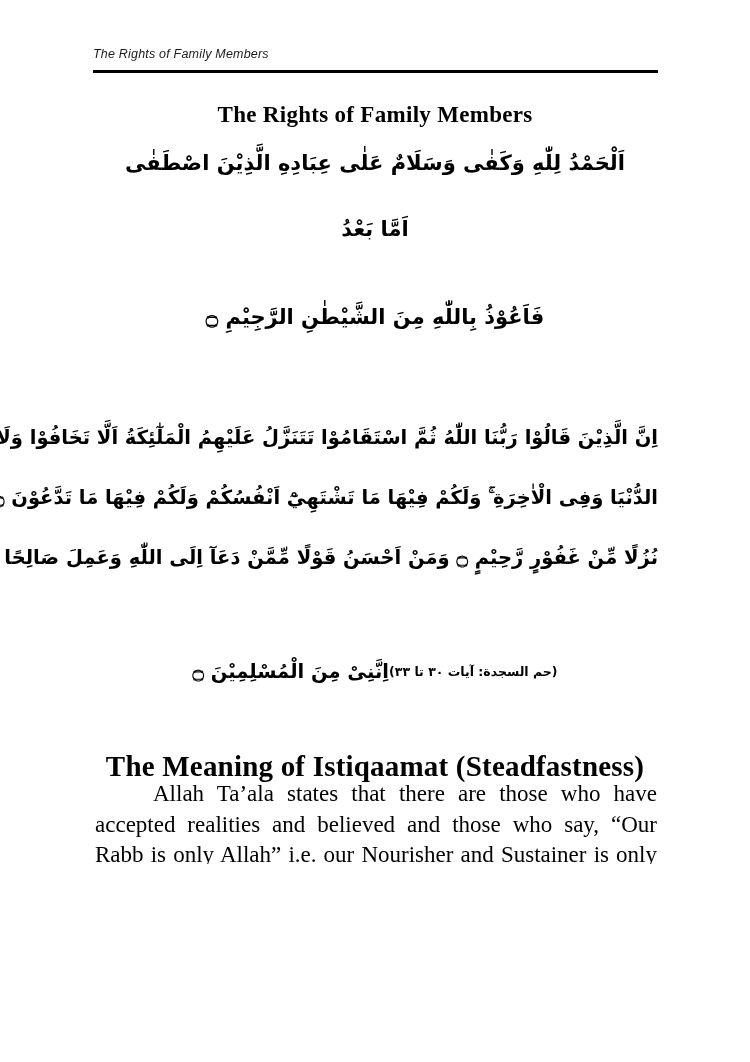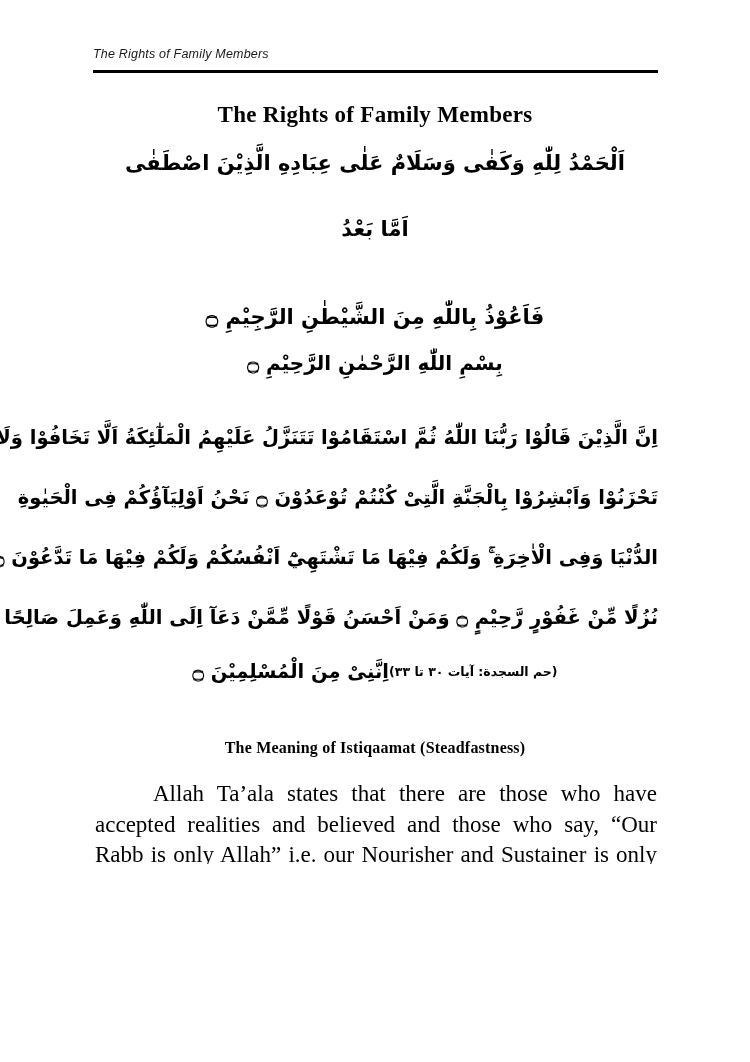--- a/index.html
+++ b/index.html
@@ -121,21 +121,21 @@
     vertical-align: 2px;
   }
 
   
   .section-heading {
     position: absolute;
     left: 0;
     top: 726px;
     width: 750px;
     text-align: center;
-    font-size: 16px;
+    font-size: 29px;
     font-weight: bold;
     letter-spacing: 0.2px;
   }
 
   
   .body-copy {
     position: absolute;
     left: 95px;
     top: 756px;
     width: 562px;
@@ -168,28 +168,24 @@
   <div class="header-rule"></div>
 
   <h1 class="doc-title">The Rights of Family Members</h1>
 
   <div class="arabic arabic-centered a-line-1">اَلْحَمْدُ لِلّٰهِ وَكَفٰى وَسَلَامٌ عَلٰى عِبَادِهِ الَّذِيْنَ اصْطَفٰى</div>
 
   <div class="arabic arabic-centered a-line-2">اَمَّا بَعْدُ</div>
 
   <div class="arabic arabic-centered a-line-3">فَاَعُوْذُ بِاللّٰهِ مِنَ الشَّيْطٰنِ الرَّجِيْمِ ۝</div>
 
-  <div class="arabic arabic-centered a-line-4">بِسْمِ اللّٰهِ الرَّحْمٰنِ الرَّحِيْمِ ۝</div>
 
   <div class="quran-block">
     <div class="quran-line">
       <span class="quran-line-stretch">اِنَّ الَّذِيْنَ قَالُوْا رَبُّنَا اللّٰهُ ثُمَّ اسْتَقَامُوْا تَتَنَزَّلُ عَلَيْهِمُ الْمَلٰٓئِكَةُ اَلَّا تَخَافُوْا وَلَا</span>
-    </div>
-    <div class="quran-line">
-      <span class="quran-line-stretch">تَحْزَنُوْا وَاَبْشِرُوْا بِالْجَنَّةِ الَّتِىْ كُنْتُمْ تُوْعَدُوْنَ ۝ نَحْنُ اَوْلِيَآؤُكُمْ فِى الْحَيٰوةِ</span>
     </div>
     <div class="quran-line">
       <span class="quran-line-stretch">الدُّنْيَا وَفِى الْاٰخِرَةِ ۚ وَلَكُمْ فِيْهَا مَا تَشْتَهِيْٓ اَنْفُسُكُمْ وَلَكُمْ فِيْهَا مَا تَدَّعُوْنَ ۝</span>
     </div>
     <div class="quran-line">
       <span class="quran-line-stretch">نُزُلًا مِّنْ غَفُوْرٍ رَّحِيْمٍ ۝ وَمَنْ اَحْسَنُ قَوْلًا مِّمَّنْ دَعَآ اِلَى اللّٰهِ وَعَمِلَ صَالِحًا وَّقَالَ</span>
     </div>
   </div>
 
   <div class="quran-final">

